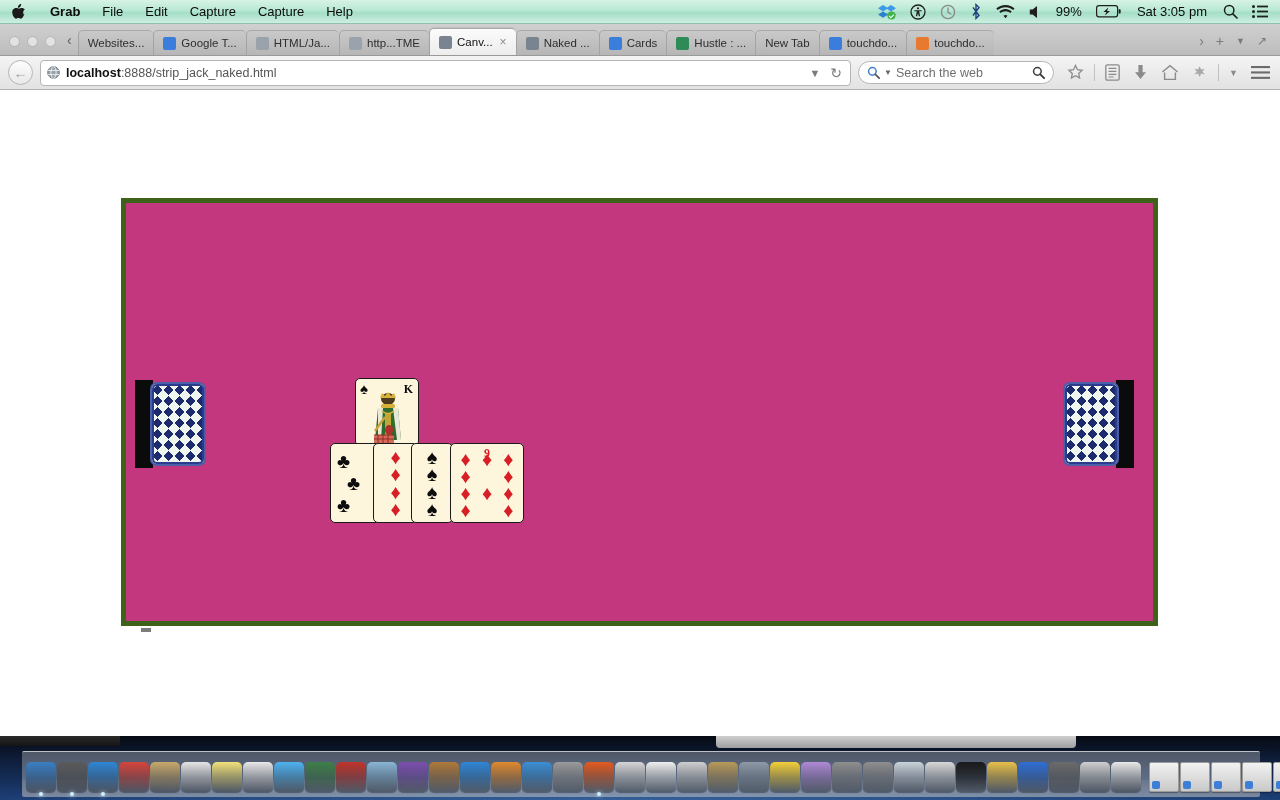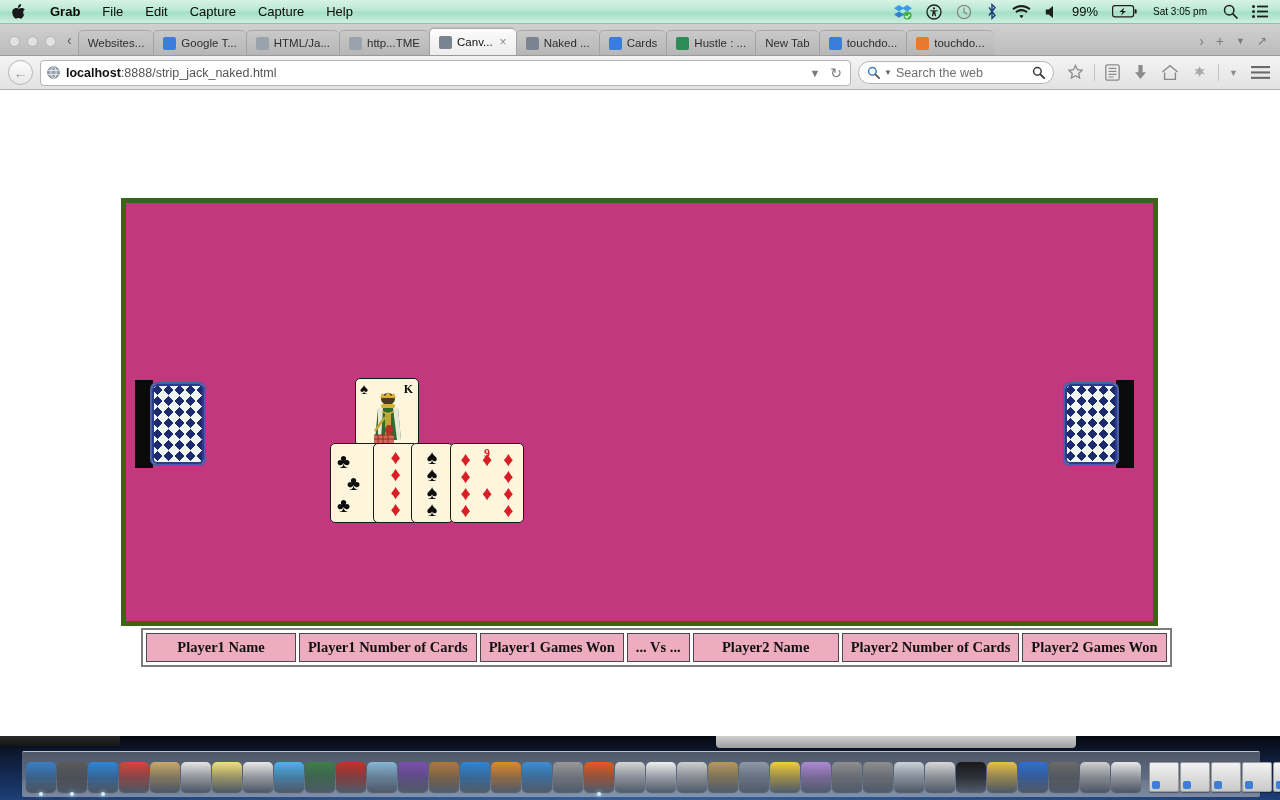--- a/index.html
+++ b/index.html
@@ -15,21 +15,21 @@
     position:absolute; left:0; top:0; width:1280px; height:24px;
     background:linear-gradient(to bottom,#d7f3e6 0%,#b8e8d4 45%,#a5dfc8 55%,#cdeee0 100%);
     border-bottom:1px solid #8fbfae;
     display:flex; align-items:center; font-size:13px; color:#0a0a0a;
   }
   #menubar .apple { margin:0 14px 0 12px; font-size:15px; line-height:1; }
   #menubar .mi { padding:0 11px; white-space:nowrap; }
   #menubar .mi.bold { font-weight:bold; }
   #menubar .spacer { flex:1; }
   #menubar .ri { padding:0 7px; display:flex; align-items:center; white-space:nowrap; }
-  #menubar .clock { font-size:10px; padding:0 9px; }
+  #menubar .clock { font-size:13px; padding:0 9px; }
   .svgicon { display:block; }
 
   
   #browser {
     position:absolute; left:0; top:24px; width:1280px; height:712px;
     background:#ffffff;
   }
 
   
   #tabstrip {
@@ -502,29 +502,20 @@
           <span class="pip red">♦</span>
           <span></span>
           <span class="pip red">♦</span>
         </div>
       </div>
 
     </div>
 
     <table id="stats">
       <tbody>
-          <tr>
-        <th style="width:150px">Player1 Name</th>
-        <th style="width:170px">Player1 Number of Cards</th>
-        <th style="width:132px">Player1 Games Won</th>
-        <th style="width:52px">... Vs ...</th>
-        <th style="width:146px">Player2 Name</th>
-        <th style="width:170px">Player2 Number of Cards</th>
-        <th style="width:132px">Player2 Games Won</th>
-      </tr>
     </tbody>
       </table>
 
   </div>
 </div>
 
 <div id="desktop">
   <div id="winledge2"></div>
   <div id="winledge"></div>
   <div class="glow"></div>

